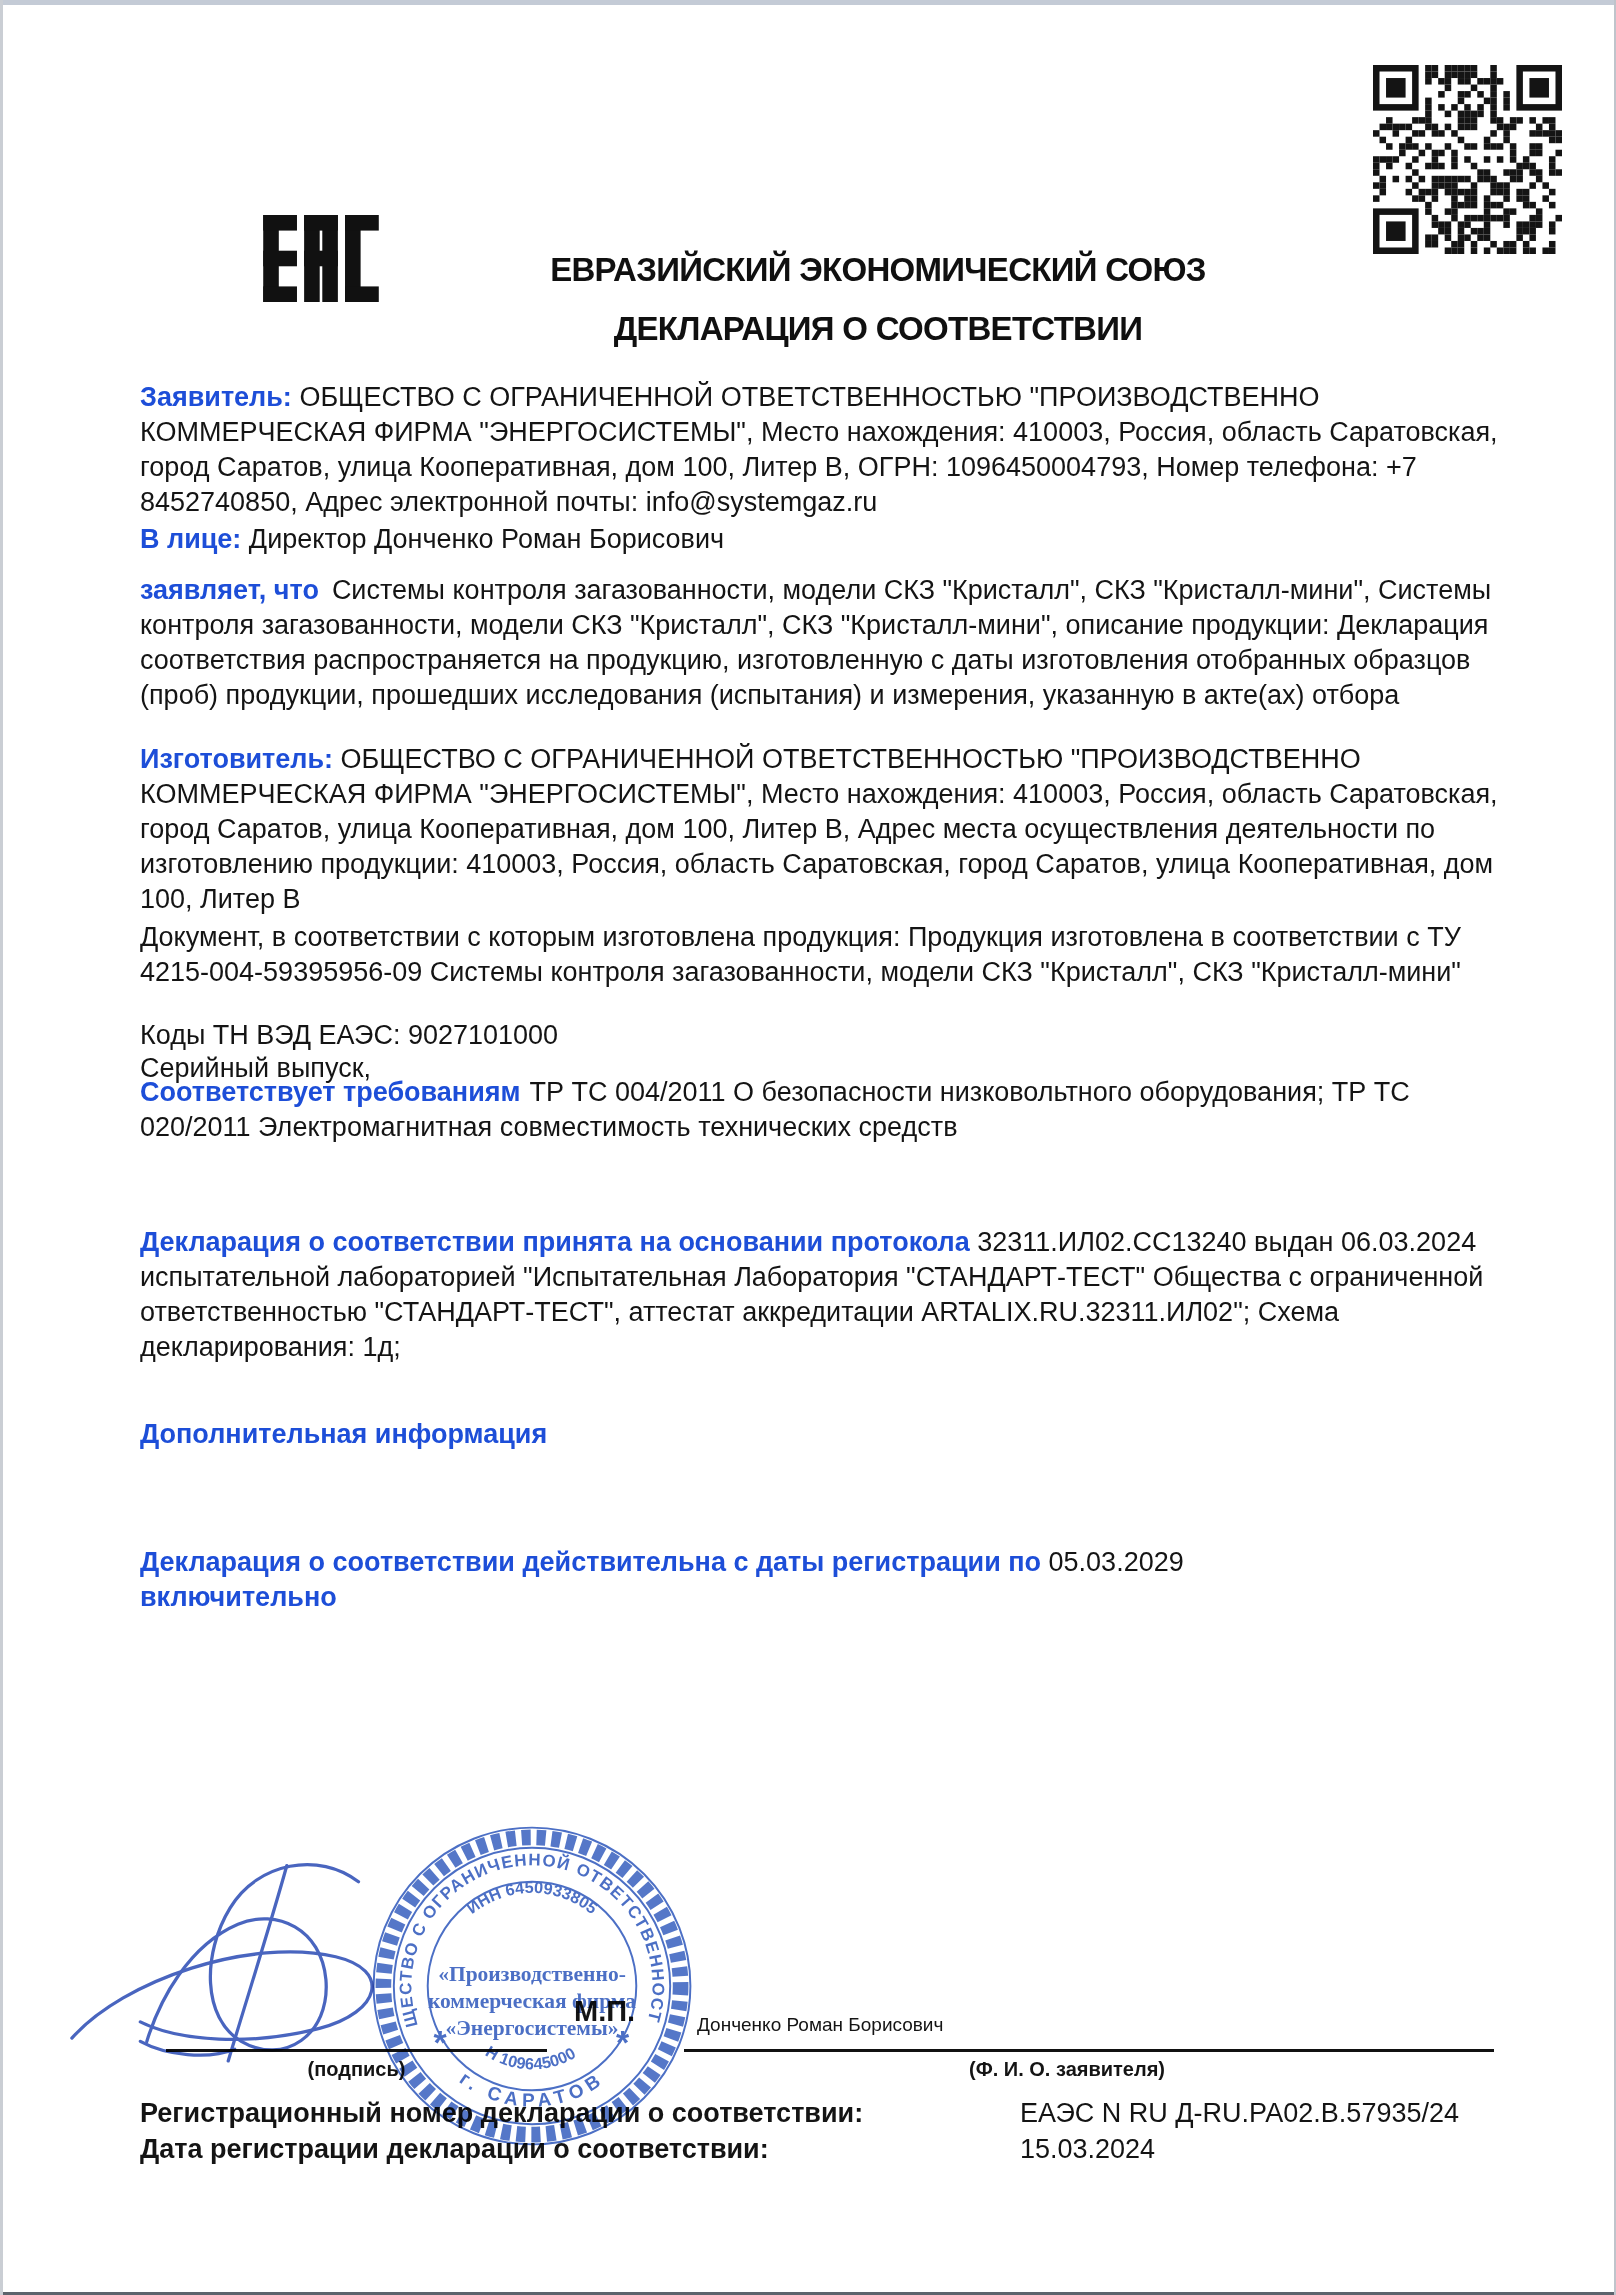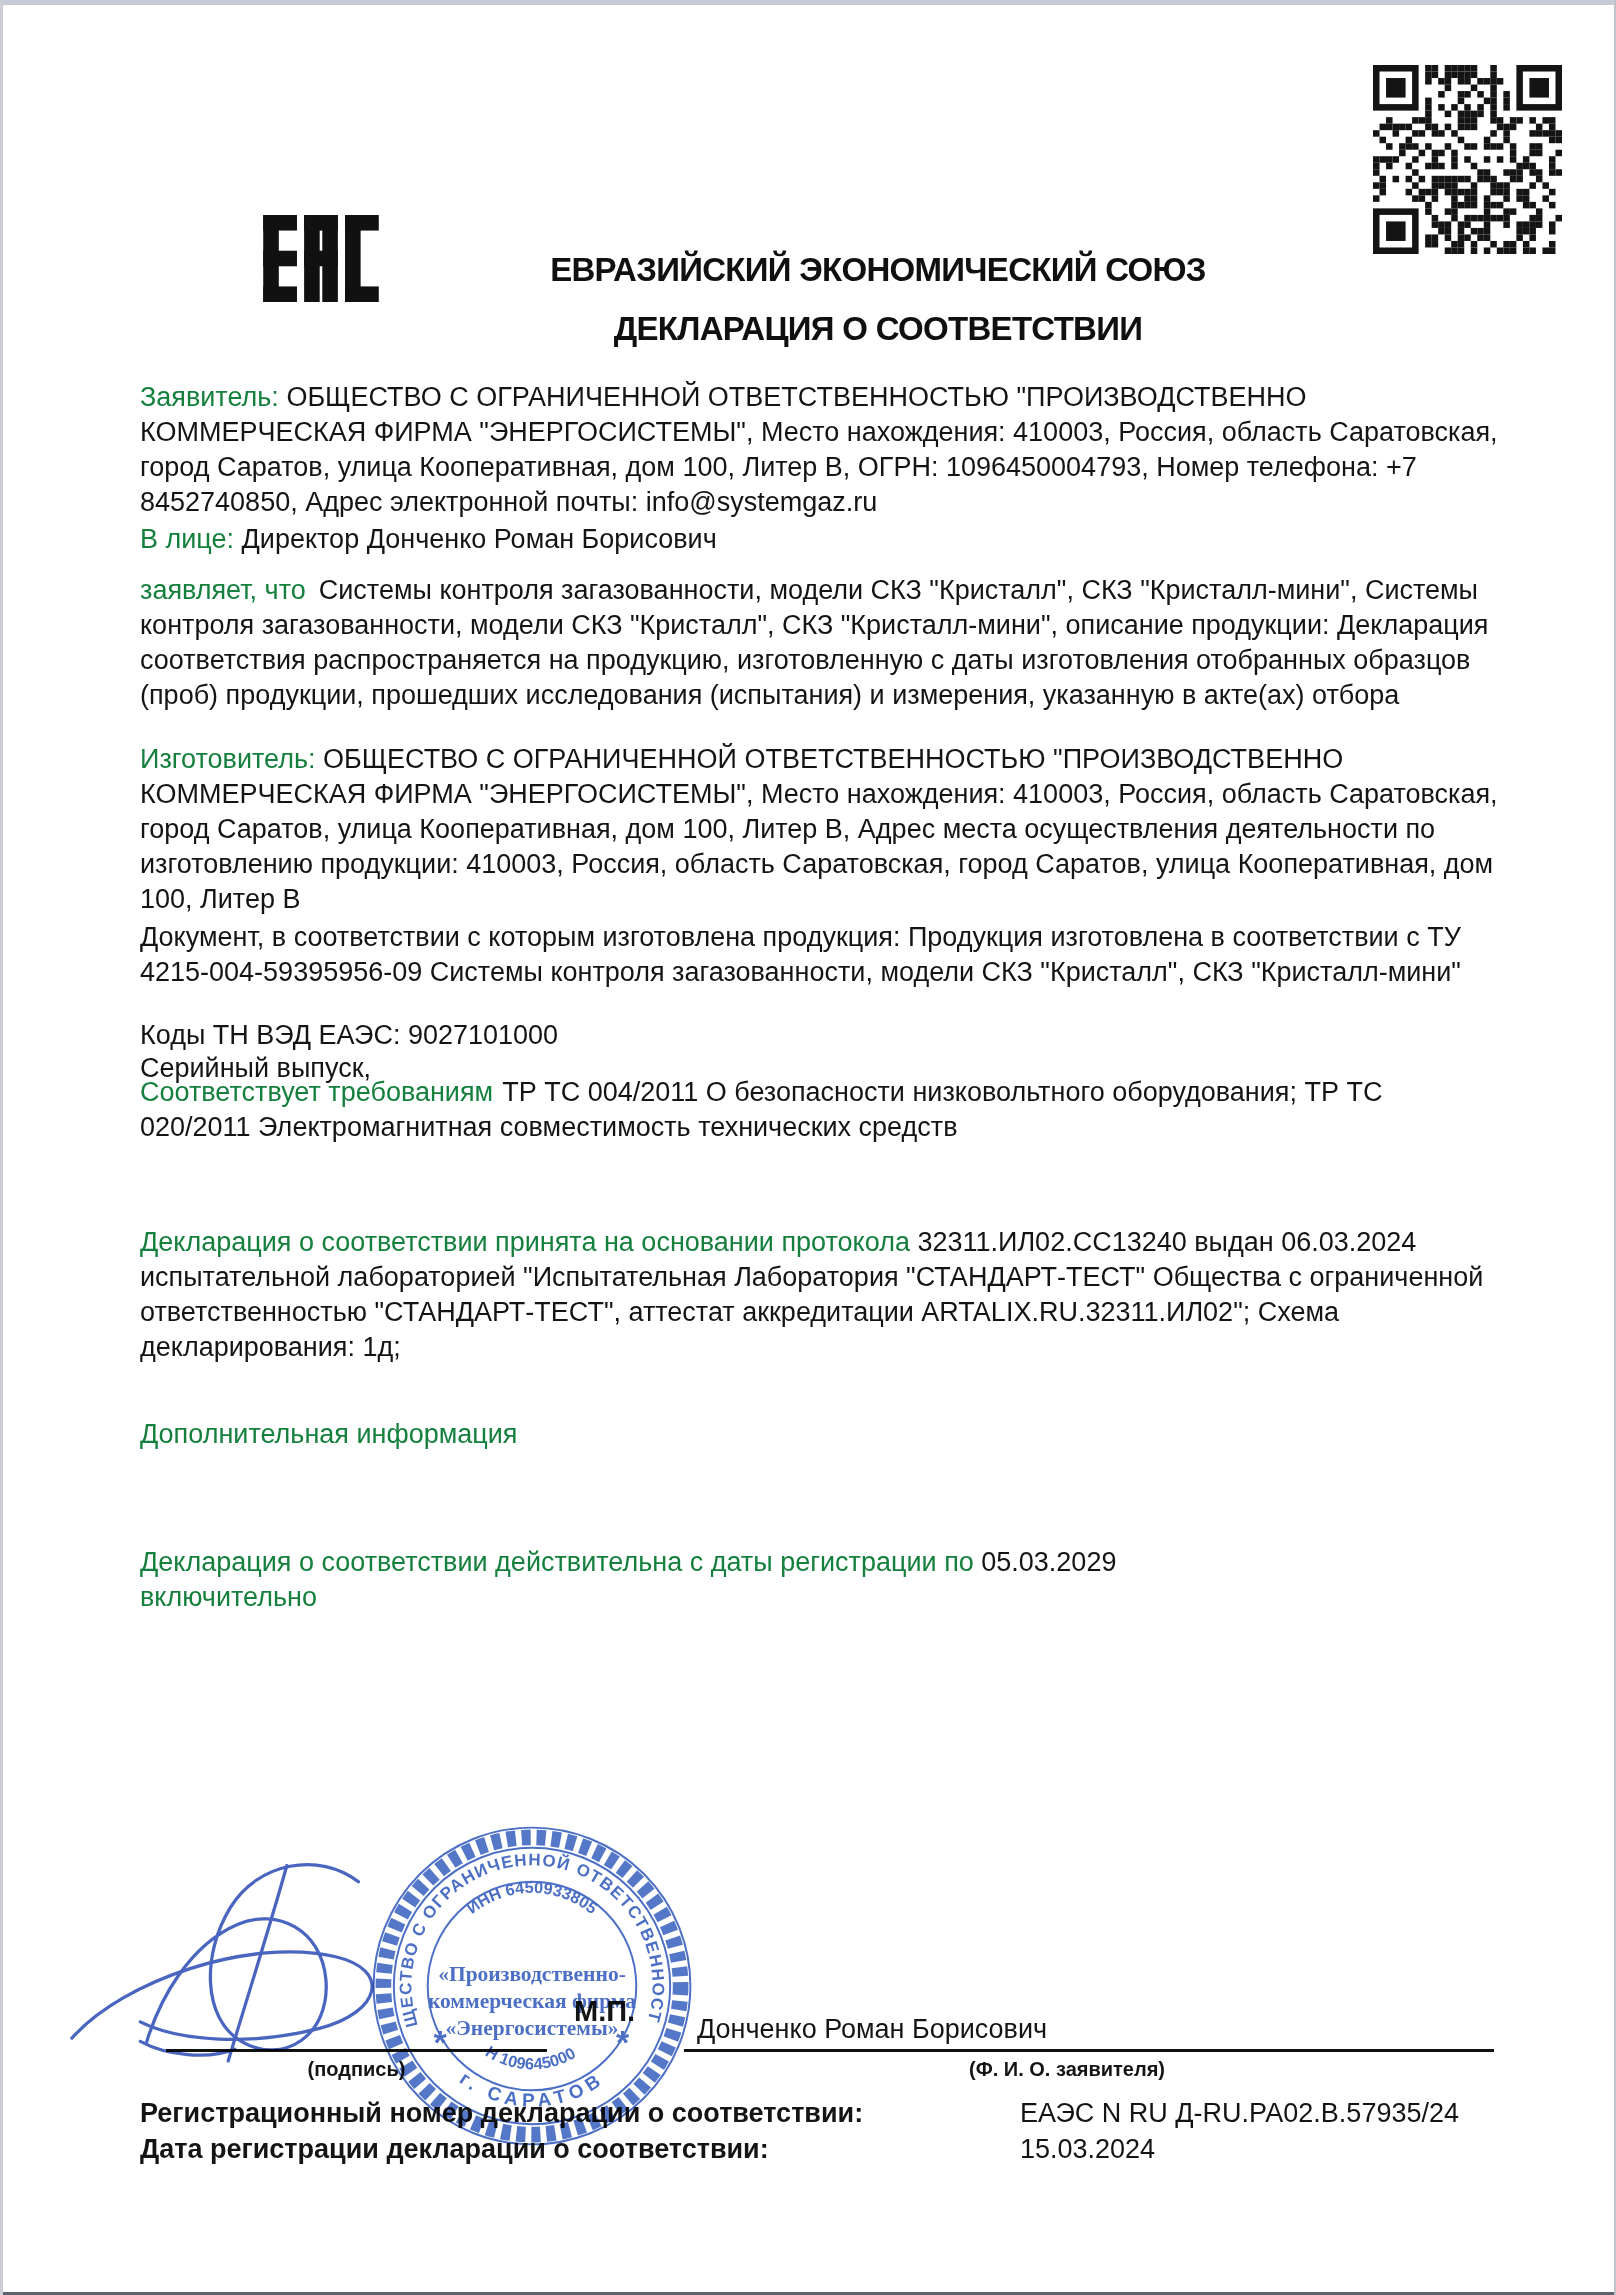--- a/index.html
+++ b/index.html
@@ -15,26 +15,26 @@
 
   .eac{position:absolute;left:263px;top:215px;width:116px;height:87px;}
   .qr{position:absolute;left:1373px;top:65px;width:189px;height:189px;}
 
   .title{position:absolute;left:140px;width:1476px;text-align:center;font-weight:bold;
          font-size:33px;letter-spacing:-0.7px;color:#101010;}
   .t1{top:251px;}
   .t2{top:310px;}
 
   .para{position:absolute;left:140px;width:1358px;font-size:27px;line-height:35px;color:#141414;}
-  .para b{font-weight:normal;color:#15803d;}
+  .para b{font-weight:bold;color:#1d4ed8;}
   b.gap{margin-right:13px;}
   b.gap-sm{margin-right:9px;}
 
   .mp{position:absolute;left:574px;top:1995px;font-size:29px;font-weight:bold;}
-  .fio-name{position:absolute;left:697px;top:2014px;font-size:27px;}
+  .fio-name{position:absolute;left:697px;top:2014px;font-size:19px;}
   .sig-line{position:absolute;top:2049px;height:2.6px;background:#111;}
   .sig-line.left{left:166px;width:381px;}
   .sig-line.right{left:684px;width:810px;}
   .caption{position:absolute;top:2058px;font-size:20px;font-weight:bold;text-align:center;}
   .caption.podpis{left:166px;width:381px;}
   .caption.fio{left:662px;width:810px;}
 
   .foot-label{position:absolute;left:140px;font-size:27px;font-weight:bold;}
   .foot-value{position:absolute;left:992px;font-size:27px;margin-left:28px;}
   .row-regnum{top:2098px;}

